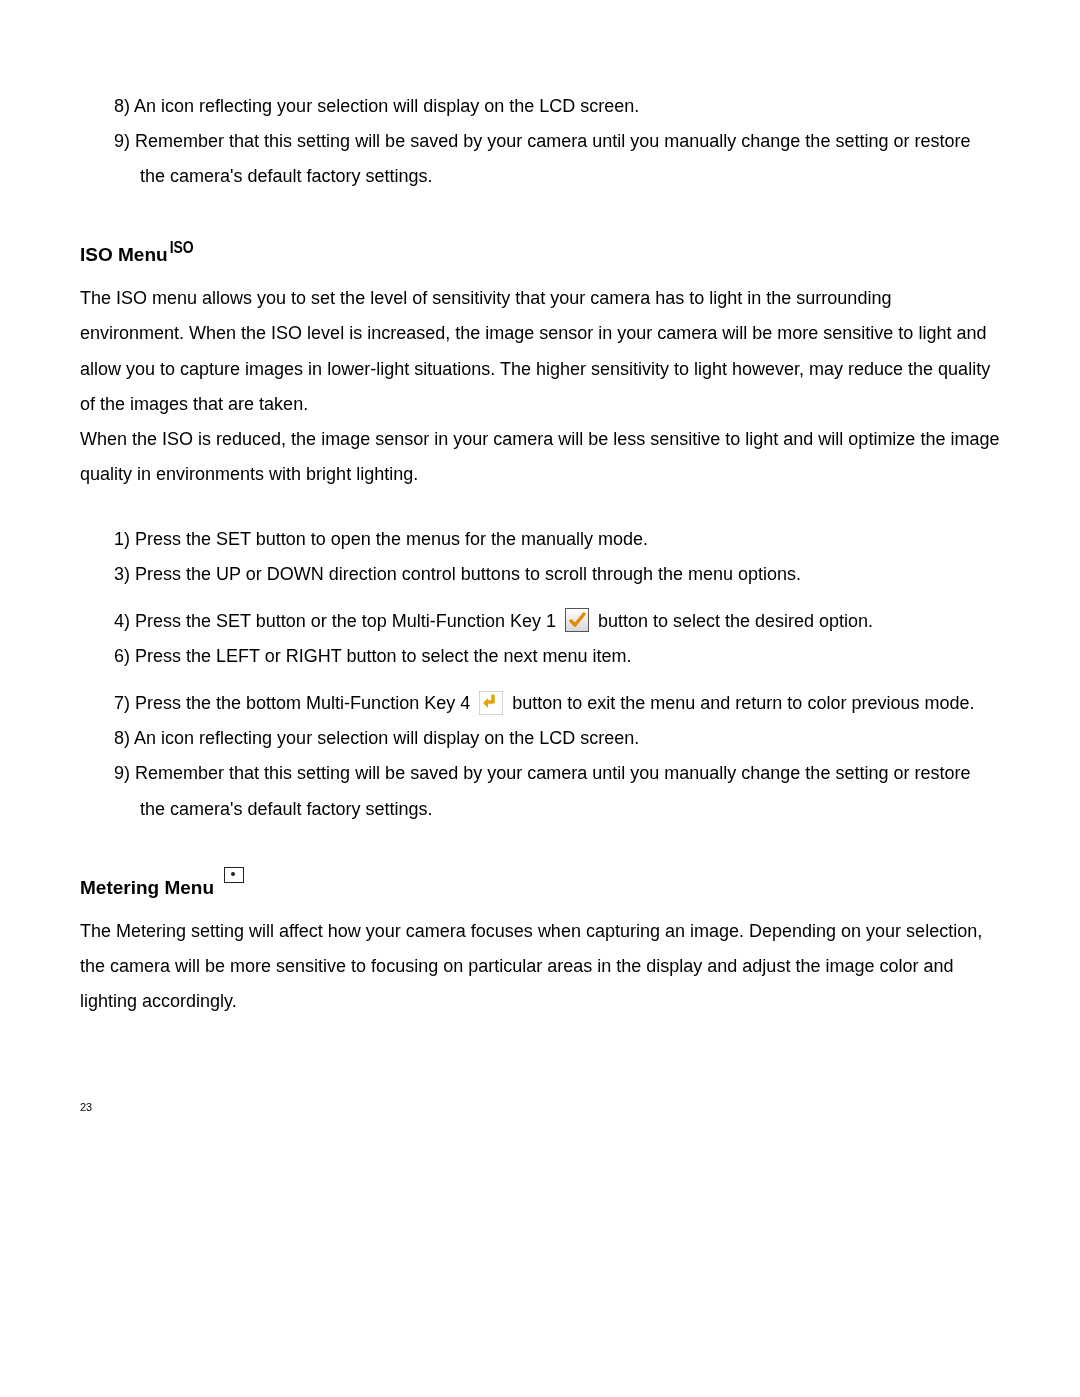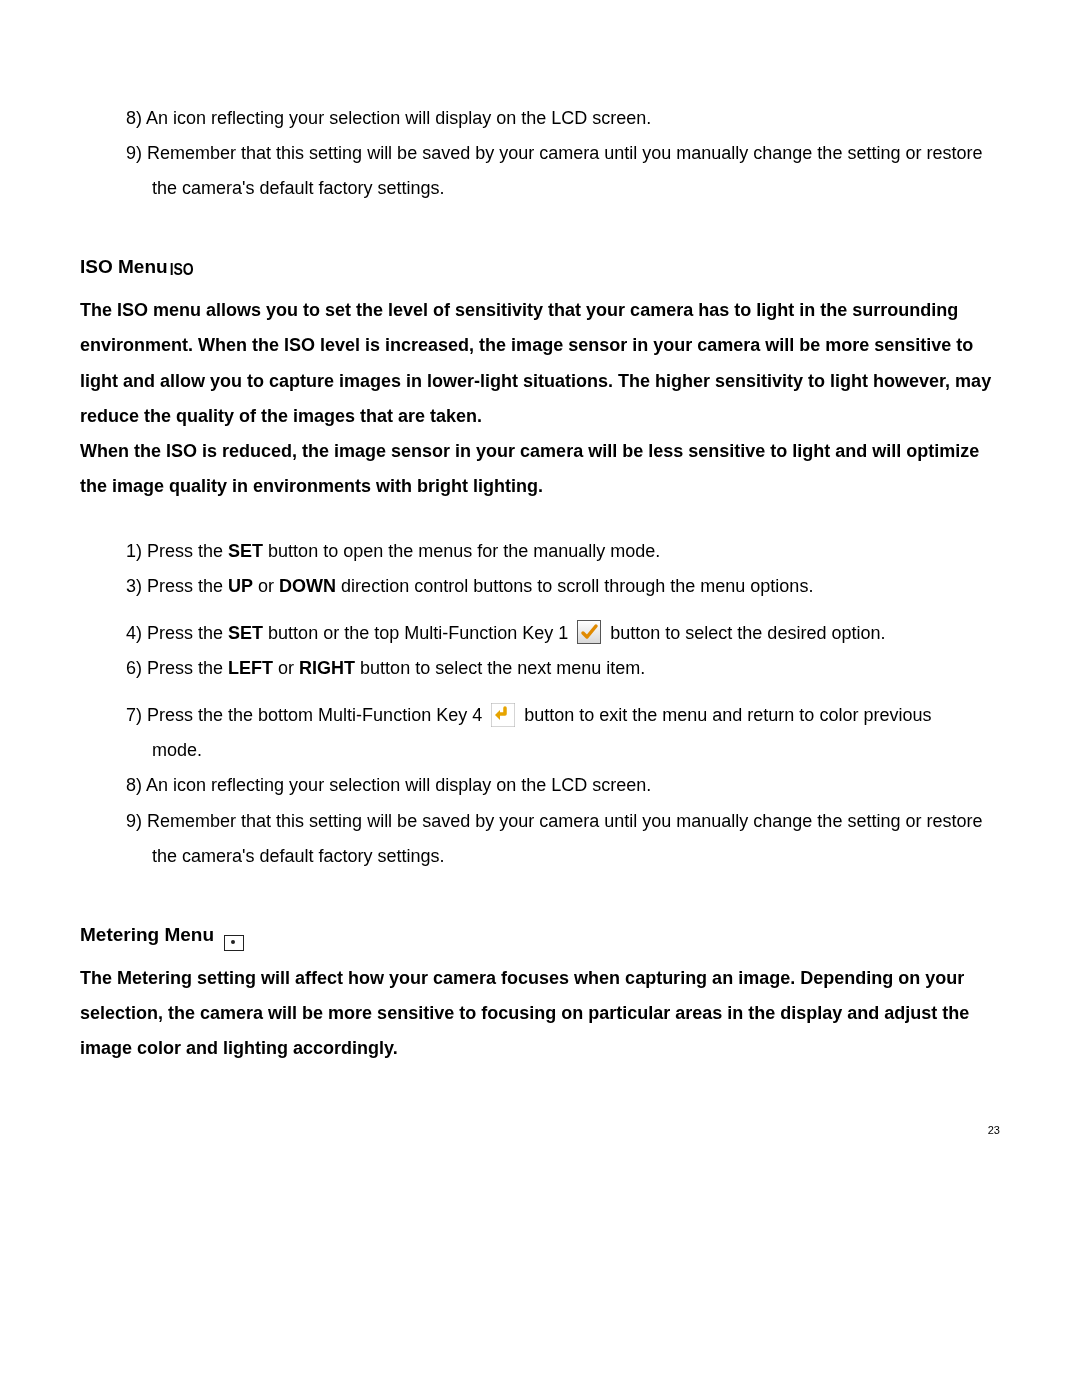--- a/index.html
+++ b/index.html
@@ -12,46 +12,45 @@
     width: 1080px;
     box-sizing: border-box;
     line-height: 1.95;
   }
   .heading {
     font-weight: bold;
     font-size: 19px;
     margin-top: 42px;
     margin-bottom: 8px;
     display: flex;
-    align-items: flex-end;
+    align-items: flex-start;
   }
   .para {
     margin: 0;
-    font-weight: bold;
   }
   ol.numlist {
     list-style: none;
     padding-left: 0;
-    margin: 16px;
+    margin: 4px;
   }
   ol.numlist > li {
     padding-left: 56px;
     text-indent: -26px;
     margin: 0;
   }
   ol.numlist.topcont {
     margin-bottom: 40px;
   }
   ol.numlist.steps {
     margin-top: 30px;
   }
   .gap {
     height: 12px;
   }
-  .b { font-weight: bold; }
+  .b { font-weight: normal; }
   .iso-lbl {
     font-family: Arial, Helvetica, sans-serif;
     font-weight: bold;
     font-size: 14px;
     transform: scaleY(1.15);
     display: inline-block;
     margin-left: 2px;
     position: relative;
     top: -2px;
   }
@@ -101,23 +100,23 @@
     content: "";
     position: absolute;
     width: 4px;
     height: 4px;
     background: #222;
     border-radius: 50%;
     top: 4px;
     left: 6px;
   }
   .pagenum {
-    text-align: right;
+    text-align: left;
     font-size: 11px;
-    margin-top: 54px;
+    margin-top: 78px;
   }
 </style>
 </head>
 <body>
 
 <ol class="numlist topcont">
   <li>
     <span>8)</span>
     <span>An icon reflecting your selection will display on the LCD screen.</span>
   </li>

